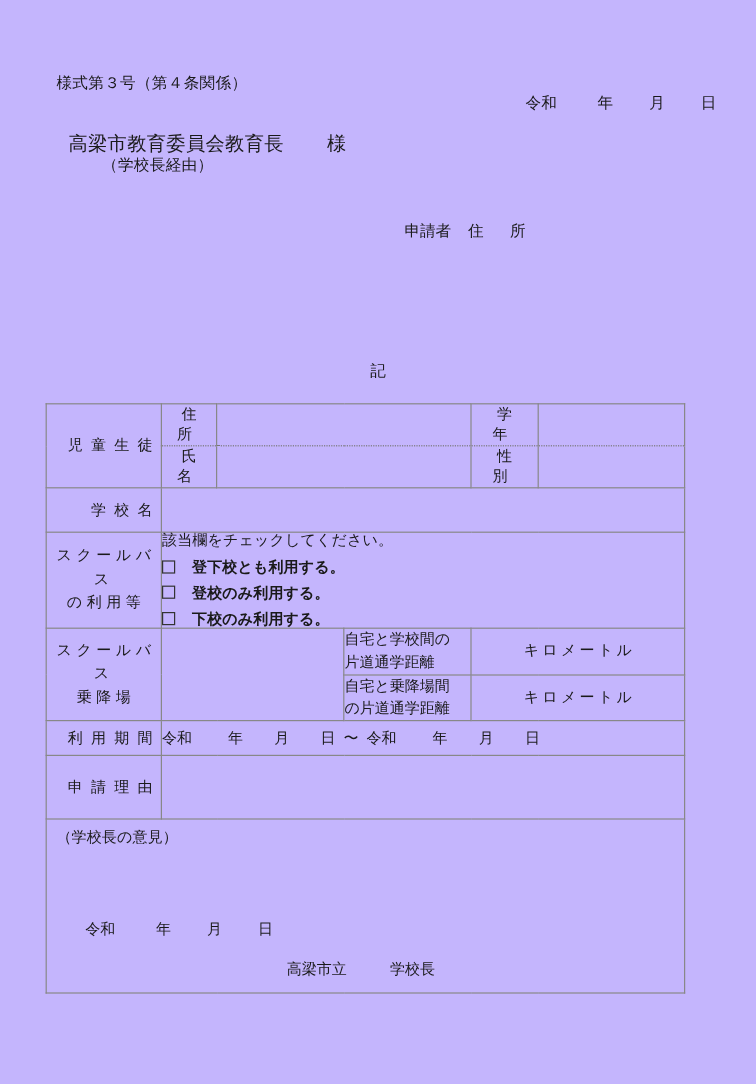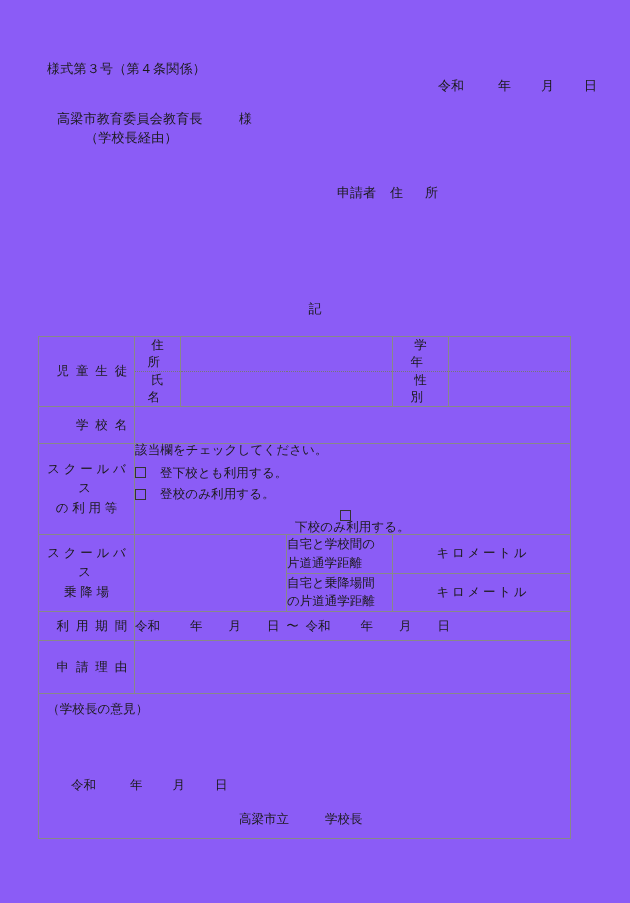--- a/index.html
+++ b/index.html
@@ -11,21 +11,21 @@
     width: 630px;
     height: 903px;
     position: relative;
     font-family: "Liberation Serif", "DejaVu Serif", serif;
     color: #1a1a1a;
     overflow: hidden;
   }
   .page {
     position: absolute;
     inset: 0;
-    background: #8b5cf6;
+    background: #c4b5fd;
   }
 
   
   .abs { position: absolute; white-space: nowrap; }
 
   
   .form-no {
     left: 47px; top: 60px;
     font-size: 13px;
     letter-spacing: 0.02em;
@@ -34,21 +34,21 @@
     left: 438px; top: 77px;
     font-size: 13px;
   }
   .header-date .seg { display: inline-block; }
   .gap-a { display: inline-block; width: 34px; }
   .gap-b { display: inline-block; width: 30px; }
   .gap-c { display: inline-block; width: 30px; }
 
   .addressee {
     left: 57px; top: 110px;
-    font-size: 13px;
+    font-size: 16px;
     letter-spacing: 0.02em;
   }
   .addressee .sama { display: inline-block; margin-left: 36px; }
   .addressee-sub {
     left: 85px; top: 129px;
     font-size: 13px;
     letter-spacing: 0.02em;
   }
 
   .applicant-1 {
@@ -137,23 +137,24 @@
   .check-lead {
     font-size: 12.5px;
     margin-bottom: 10px;
     letter-spacing: 0.01em;
   }
   .check-row {
     font-size: 12.5px;
     margin-bottom: 9px;
     letter-spacing: 0.01em;
     display: flex;
-    align-items: center;
-  }
-  .check-row:last-child { margin-bottom: 1px; flex-direction: column; }
+    align-items: flex-start;
+    font-weight: bold;
+  }
+  .check-row:last-child { margin-bottom: 1px; }
   .cb-box {
     display: inline-block;
     width: 9px;
     height: 9px;
     border: 1px solid #333333;
     margin-right: 14px;
     position: relative;
     top: 0px;
     flex: none;
   }

